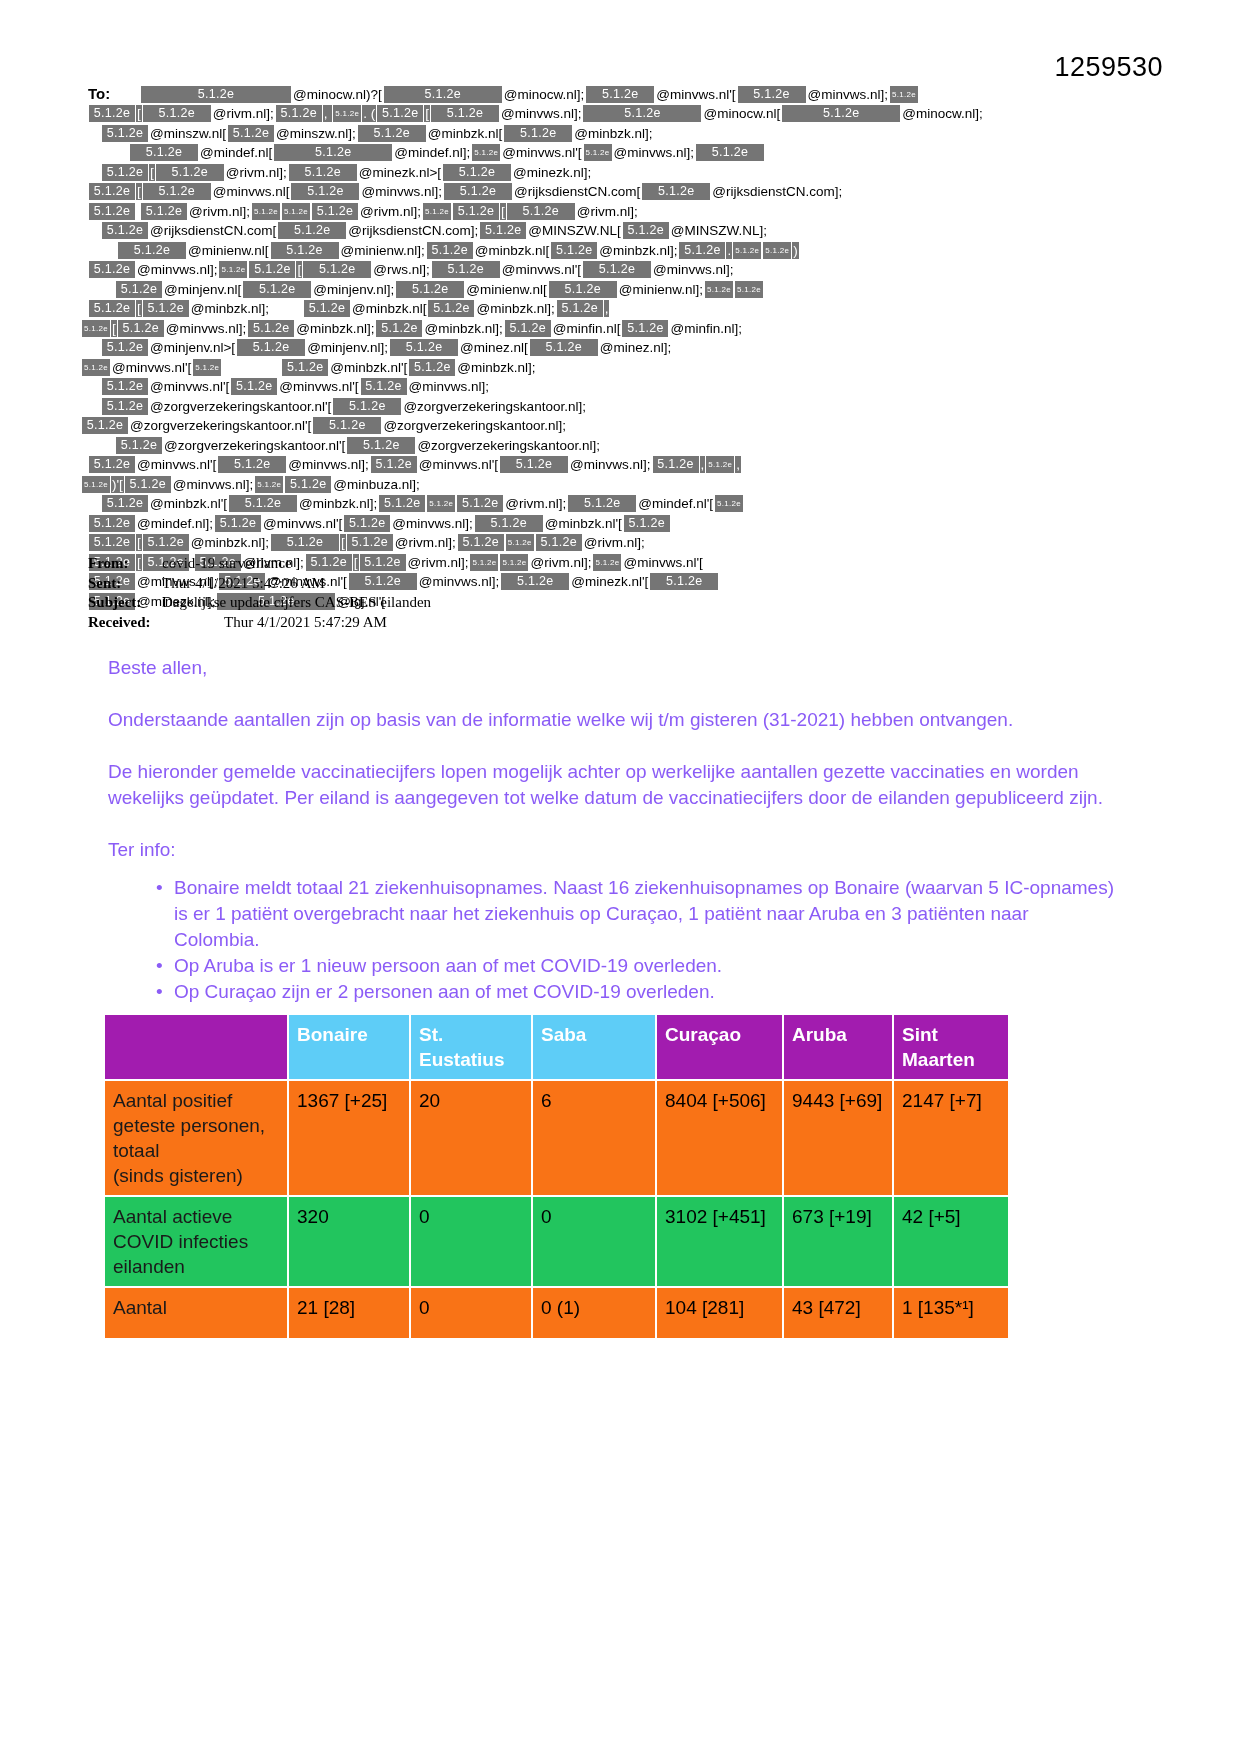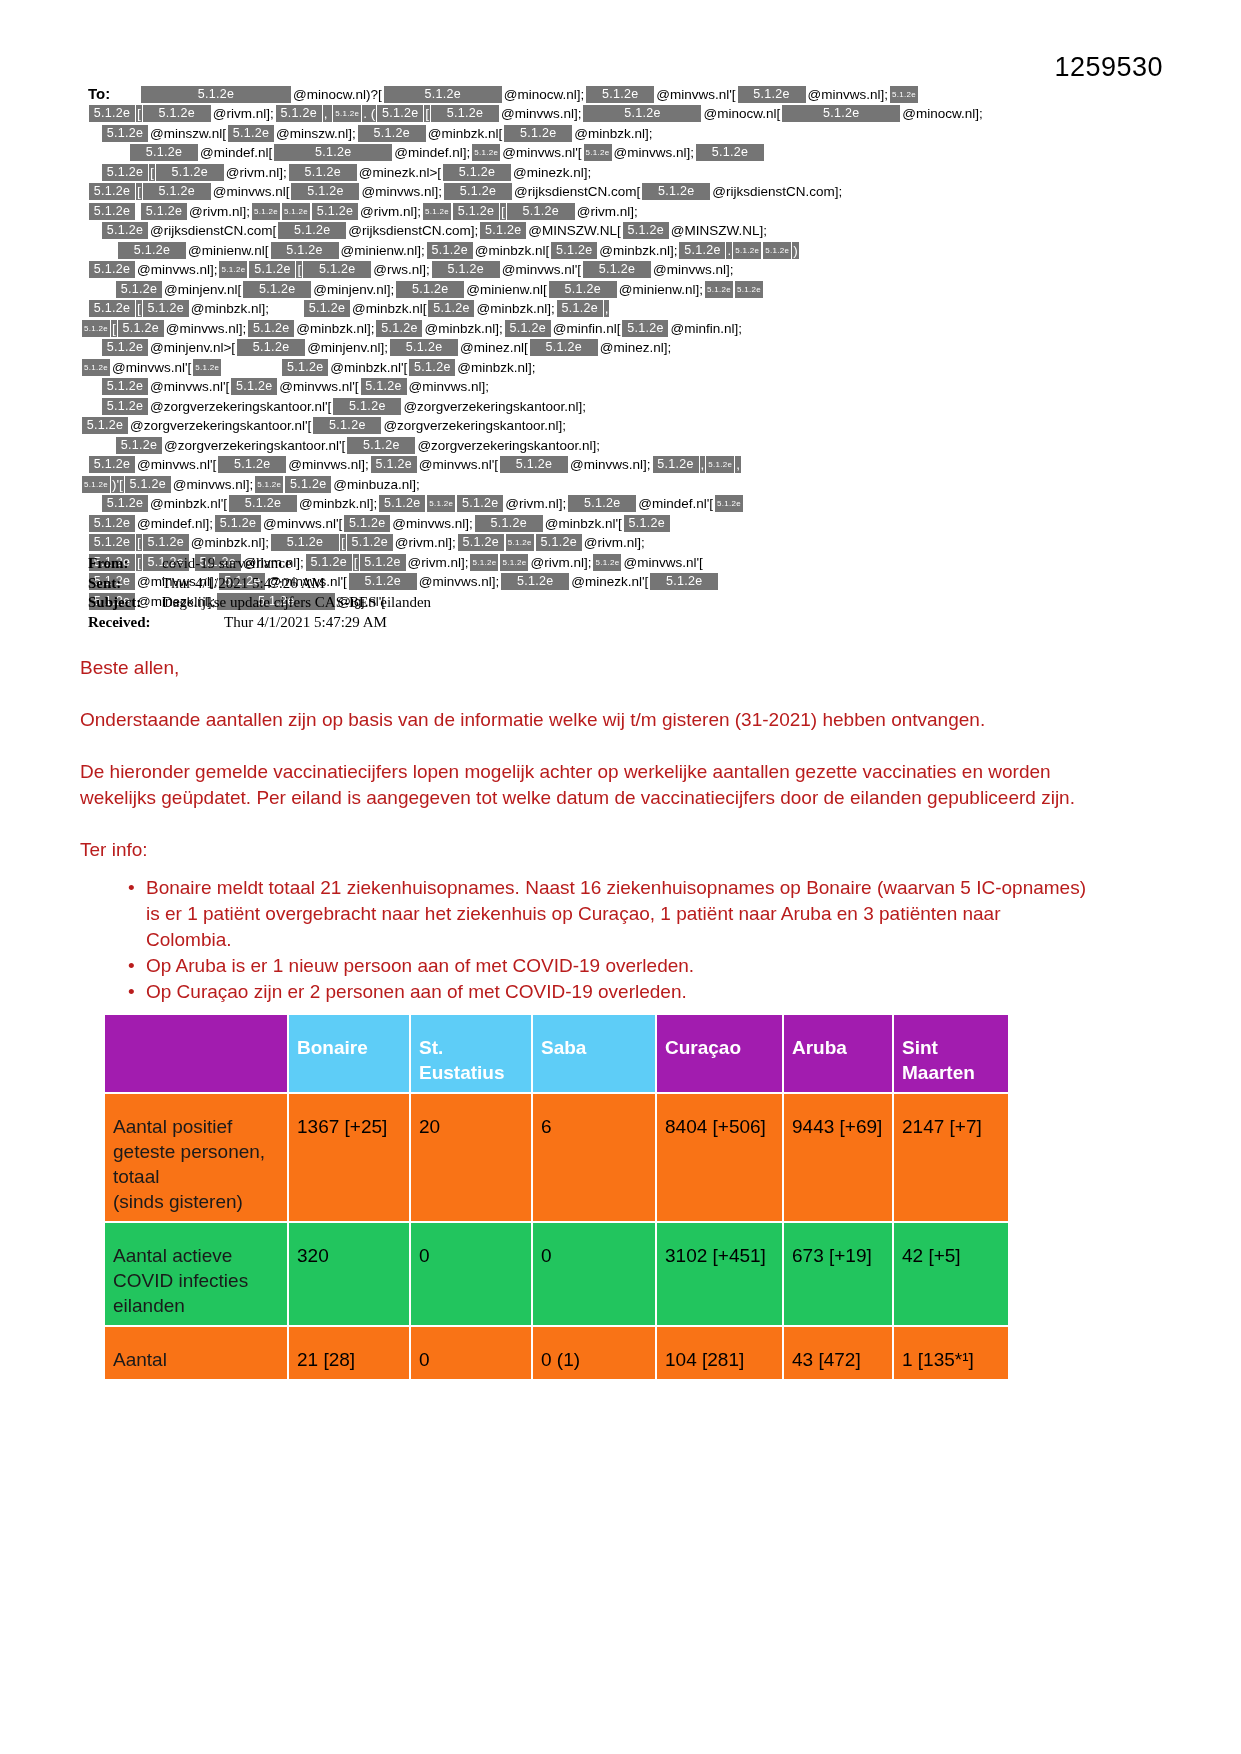--- a/index.html
+++ b/index.html
@@ -103,27 +103,27 @@
     line-height: 19.5px;
   }
   .meta-row { display: block; height: 19.5px; white-space: nowrap; }
   .meta-key { font-weight: bold; display: inline-block; width: 74px; }
   .meta-val { display: inline-block; }
   .meta-row.received .meta-val { padding-left: 62px; }
 
   
   .body-txt {
     position: absolute;
-    left: 80px;
+    left: 108px;
     top: 655px;
     width: 1010px;
     font-family: "Liberation Sans", sans-serif;
     font-size: 19px;
     line-height: 26px;
-    color: #b91c1c;
+    color: #8b5cf6;
   }
   .p { margin: 0 0 26px 0; }
   .p.tight { margin-bottom: 12px; }
   .p.bold { font-weight: normal; }
   .bullets { margin: 0; padding: 0; list-style: none; }
   .bullets li {
     margin: 0 0 0 48px;
     padding-left: 18px;
     position: relative;
     font-size: 19px;
@@ -143,21 +143,21 @@
     top: 1013px;
     width: 891px;
   }
   table.data {
     border-collapse: separate;
     border-spacing: 2px;
     width: 891px;
     table-layout: fixed;
   }
   table.data th, table.data td {
-    padding: 20px 9px 7px 8px;
+    padding: 7px 9px 7px 8px;
     font-family: "Liberation Sans", sans-serif;
     font-size: 19px;
     line-height: 25px;
     vertical-align: top;
     text-align: left;
   }
   table.data th {
     color: #ffffff;
     font-weight: bold;
     height: 62px;

